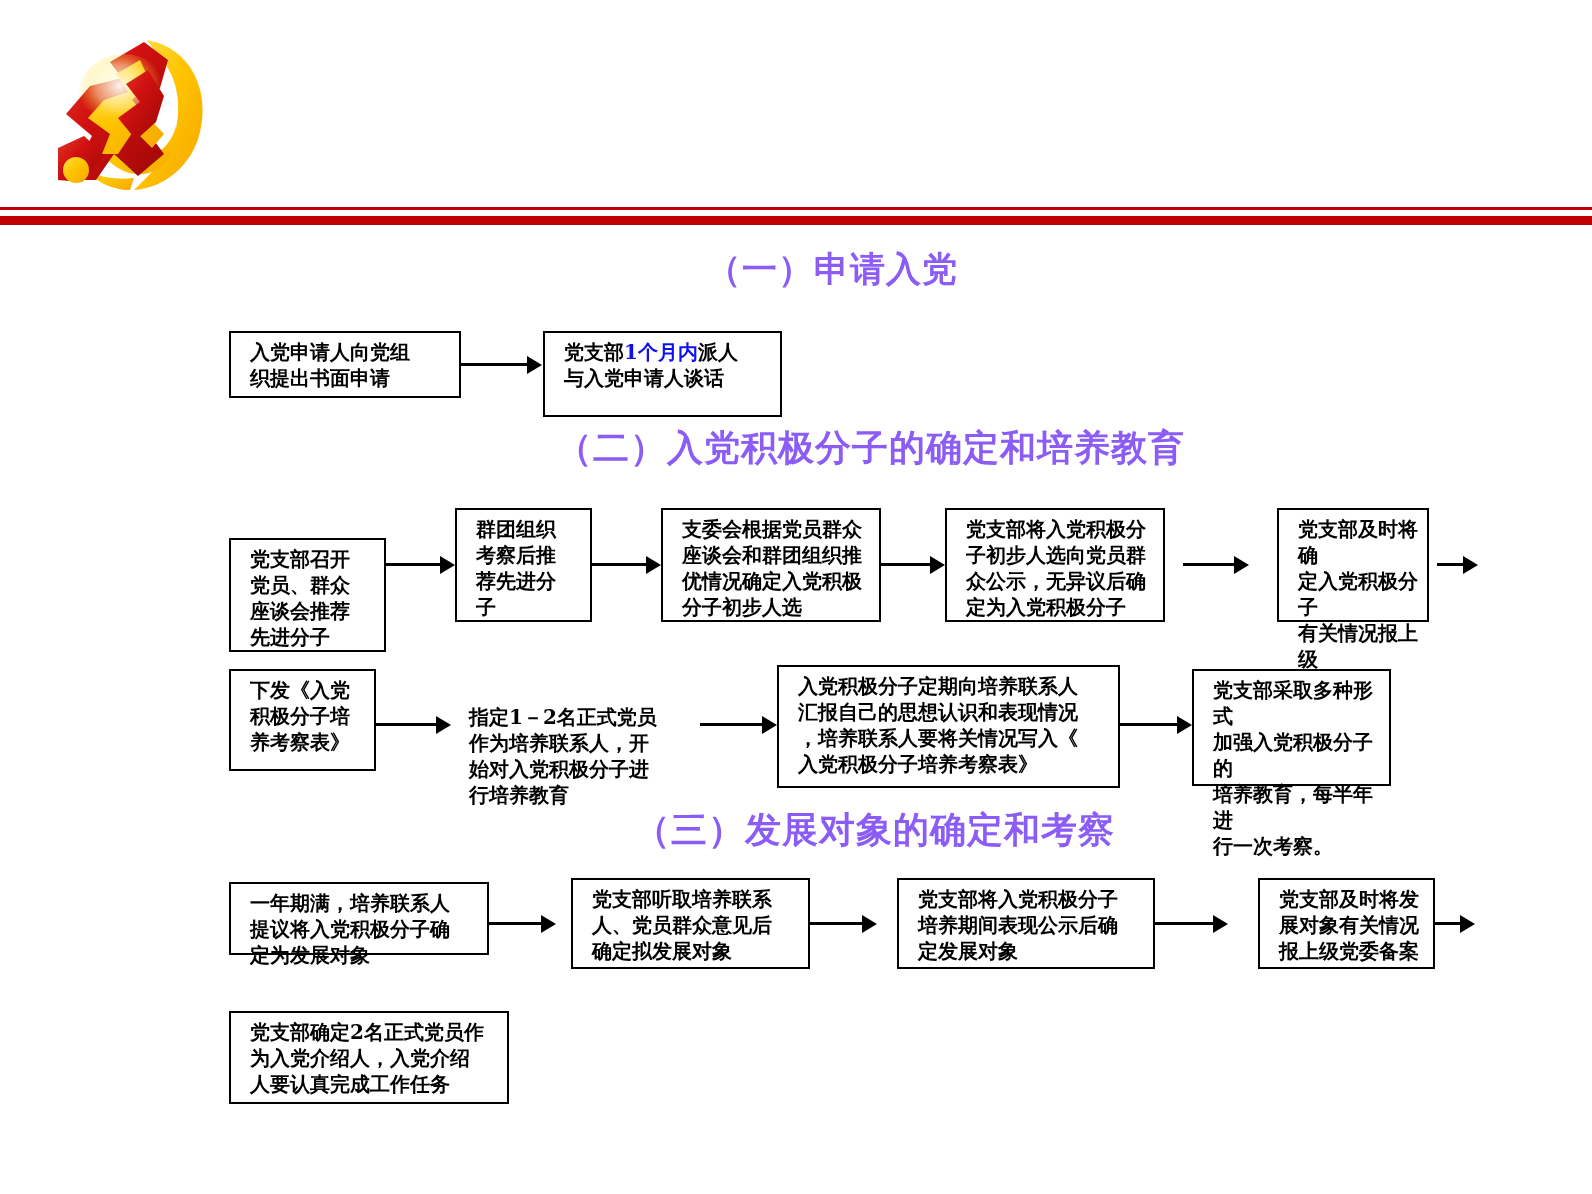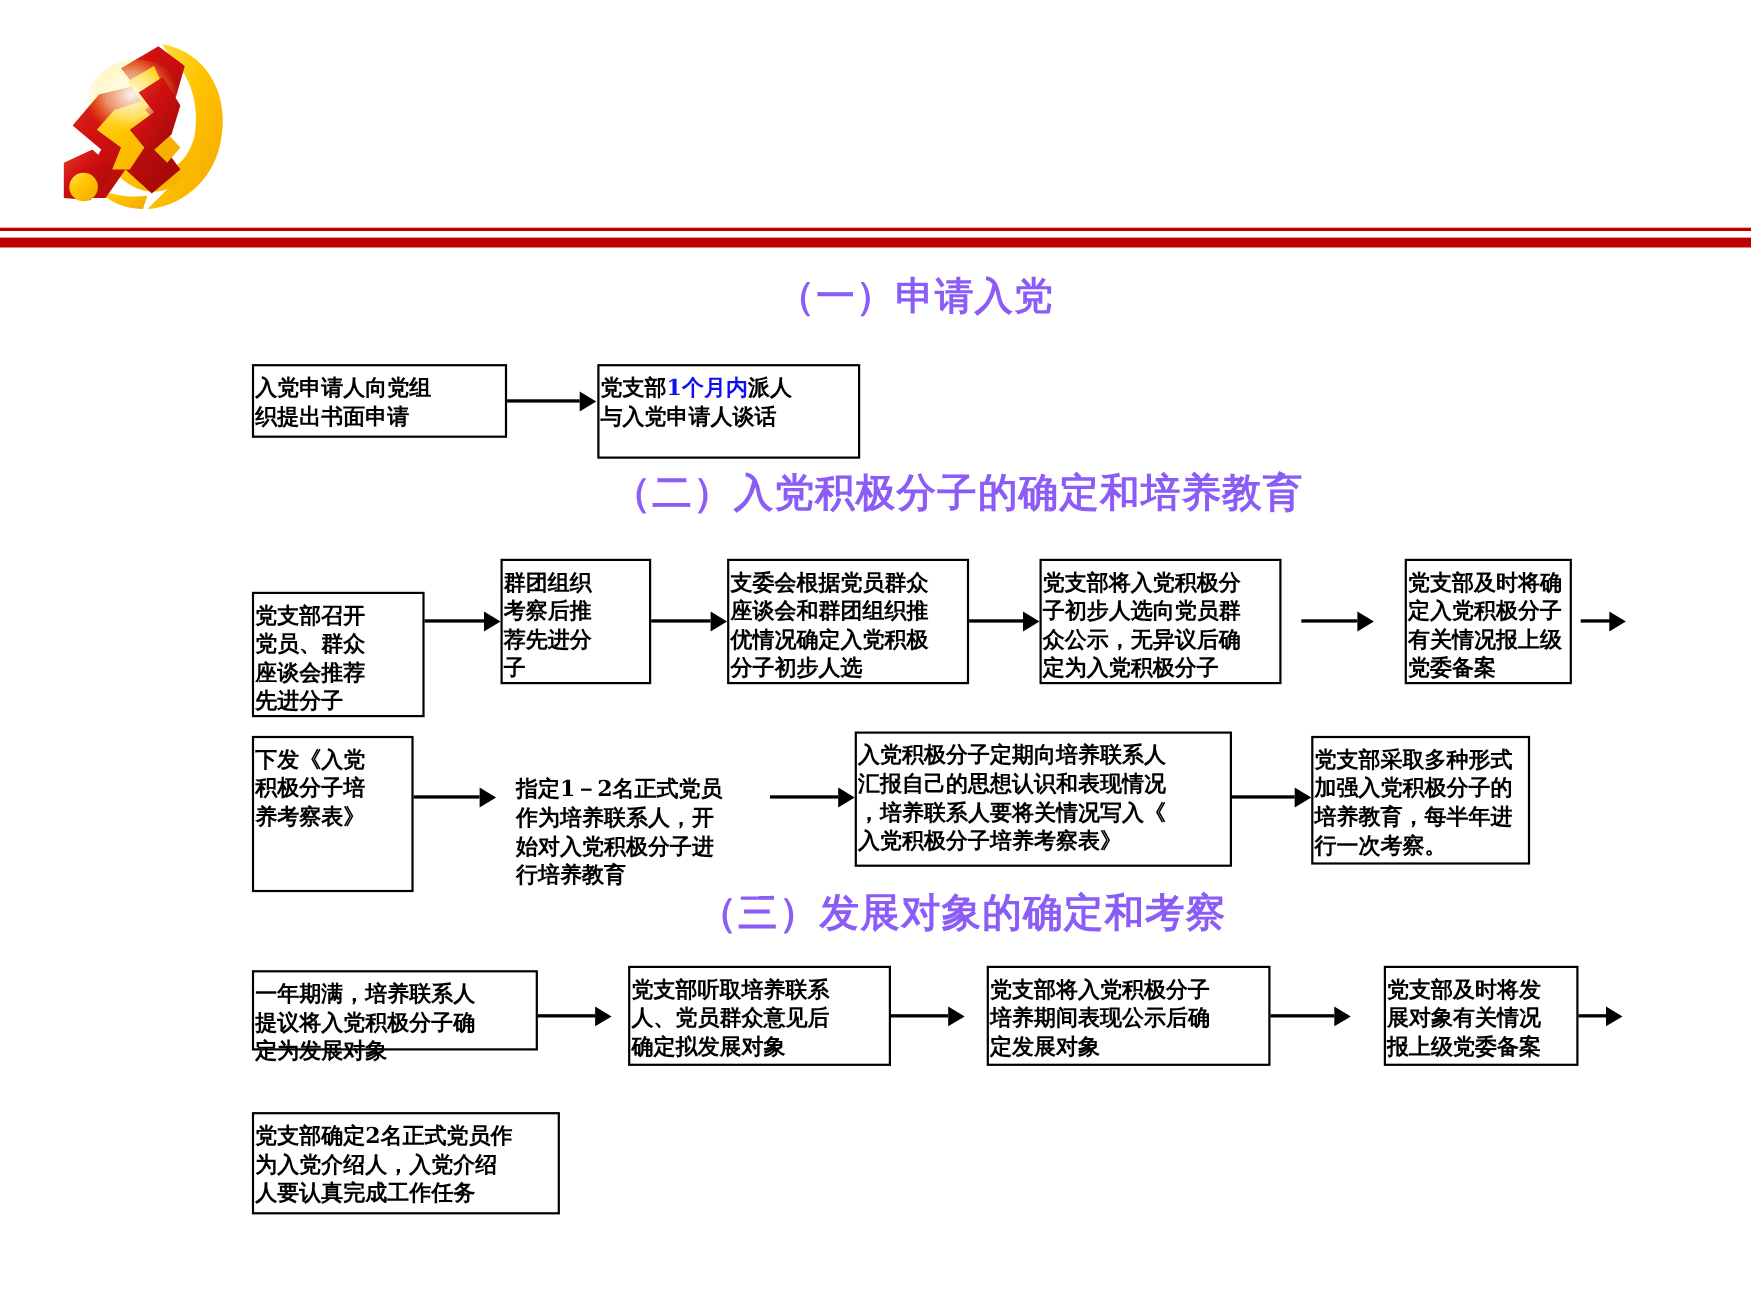--- a/index.html
+++ b/index.html
@@ -31,21 +31,21 @@
   .node{
     position:absolute;
     box-sizing:border-box;
     border:2px solid #000000;
     background:#ffffff;
     color:#000000;
     font-weight:bold;
     font-family:"DejaVu Serif","Liberation Serif",serif;
     font-size:20px;
     line-height:1.30;
-    padding:6px 7px 4px 1px;
+    padding:6px 7px 4px 19px;
     text-align:left;
     letter-spacing:0px;
   }
   .node.noborder{border:none;padding-left:4px;}
   .node .hl{color:#1010ee;}
 
   
   .conn{position:absolute;height:3px;background:#000000;}
   .arrowhead{
     position:absolute;
@@ -139,21 +139,21 @@
 
 <div class="conn" style="left:881px;top:563px;width:49px;"></div>
 <div class="arrowhead" style="left:930px;top:556px;"></div>
 
 <div class="conn" style="left:1183px;top:563px;width:51px;"></div>
 <div class="arrowhead" style="left:1234px;top:556px;"></div>
 
 <div class="conn" style="left:1437px;top:563px;width:38px;"></div>
 <div class="arrowhead" style="left:1463px;top:556px;"></div>
 
-<div class="node" style="left:229px;top:669px;width:147px;height:142px;">下发《入党<br>积极分子培<br>养考察表》</div>
+<div class="node" style="left:229px;top:669px;width:147px;height:102px;">下发《入党<br>积极分子培<br>养考察表》</div>
 
 <div class="node noborder" style="left:465px;top:669px;width:225px;height:117px;margin-top:29px;">指定1－2名正式党员<br>作为培养联系人，开<br>始对入党积极分子进<br>行培养教育</div>
 
 <div class="node" style="left:777px;top:665px;width:343px;height:123px;">入党积极分子定期向培养联系人<br>汇报自己的思想认识和表现情况<br>，培养联系人要将关情况写入《<br>入党积极分子培养考察表》</div>
 
 <div class="node" style="left:1192px;top:669px;width:199px;height:117px;">党支部采取多种形式<br>加强入党积极分子的<br>培养教育，每半年进<br>行一次考察。</div>
 
 <div class="conn" style="left:376px;top:723px;width:60px;"></div>
 <div class="arrowhead" style="left:436px;top:716px;"></div>
 

